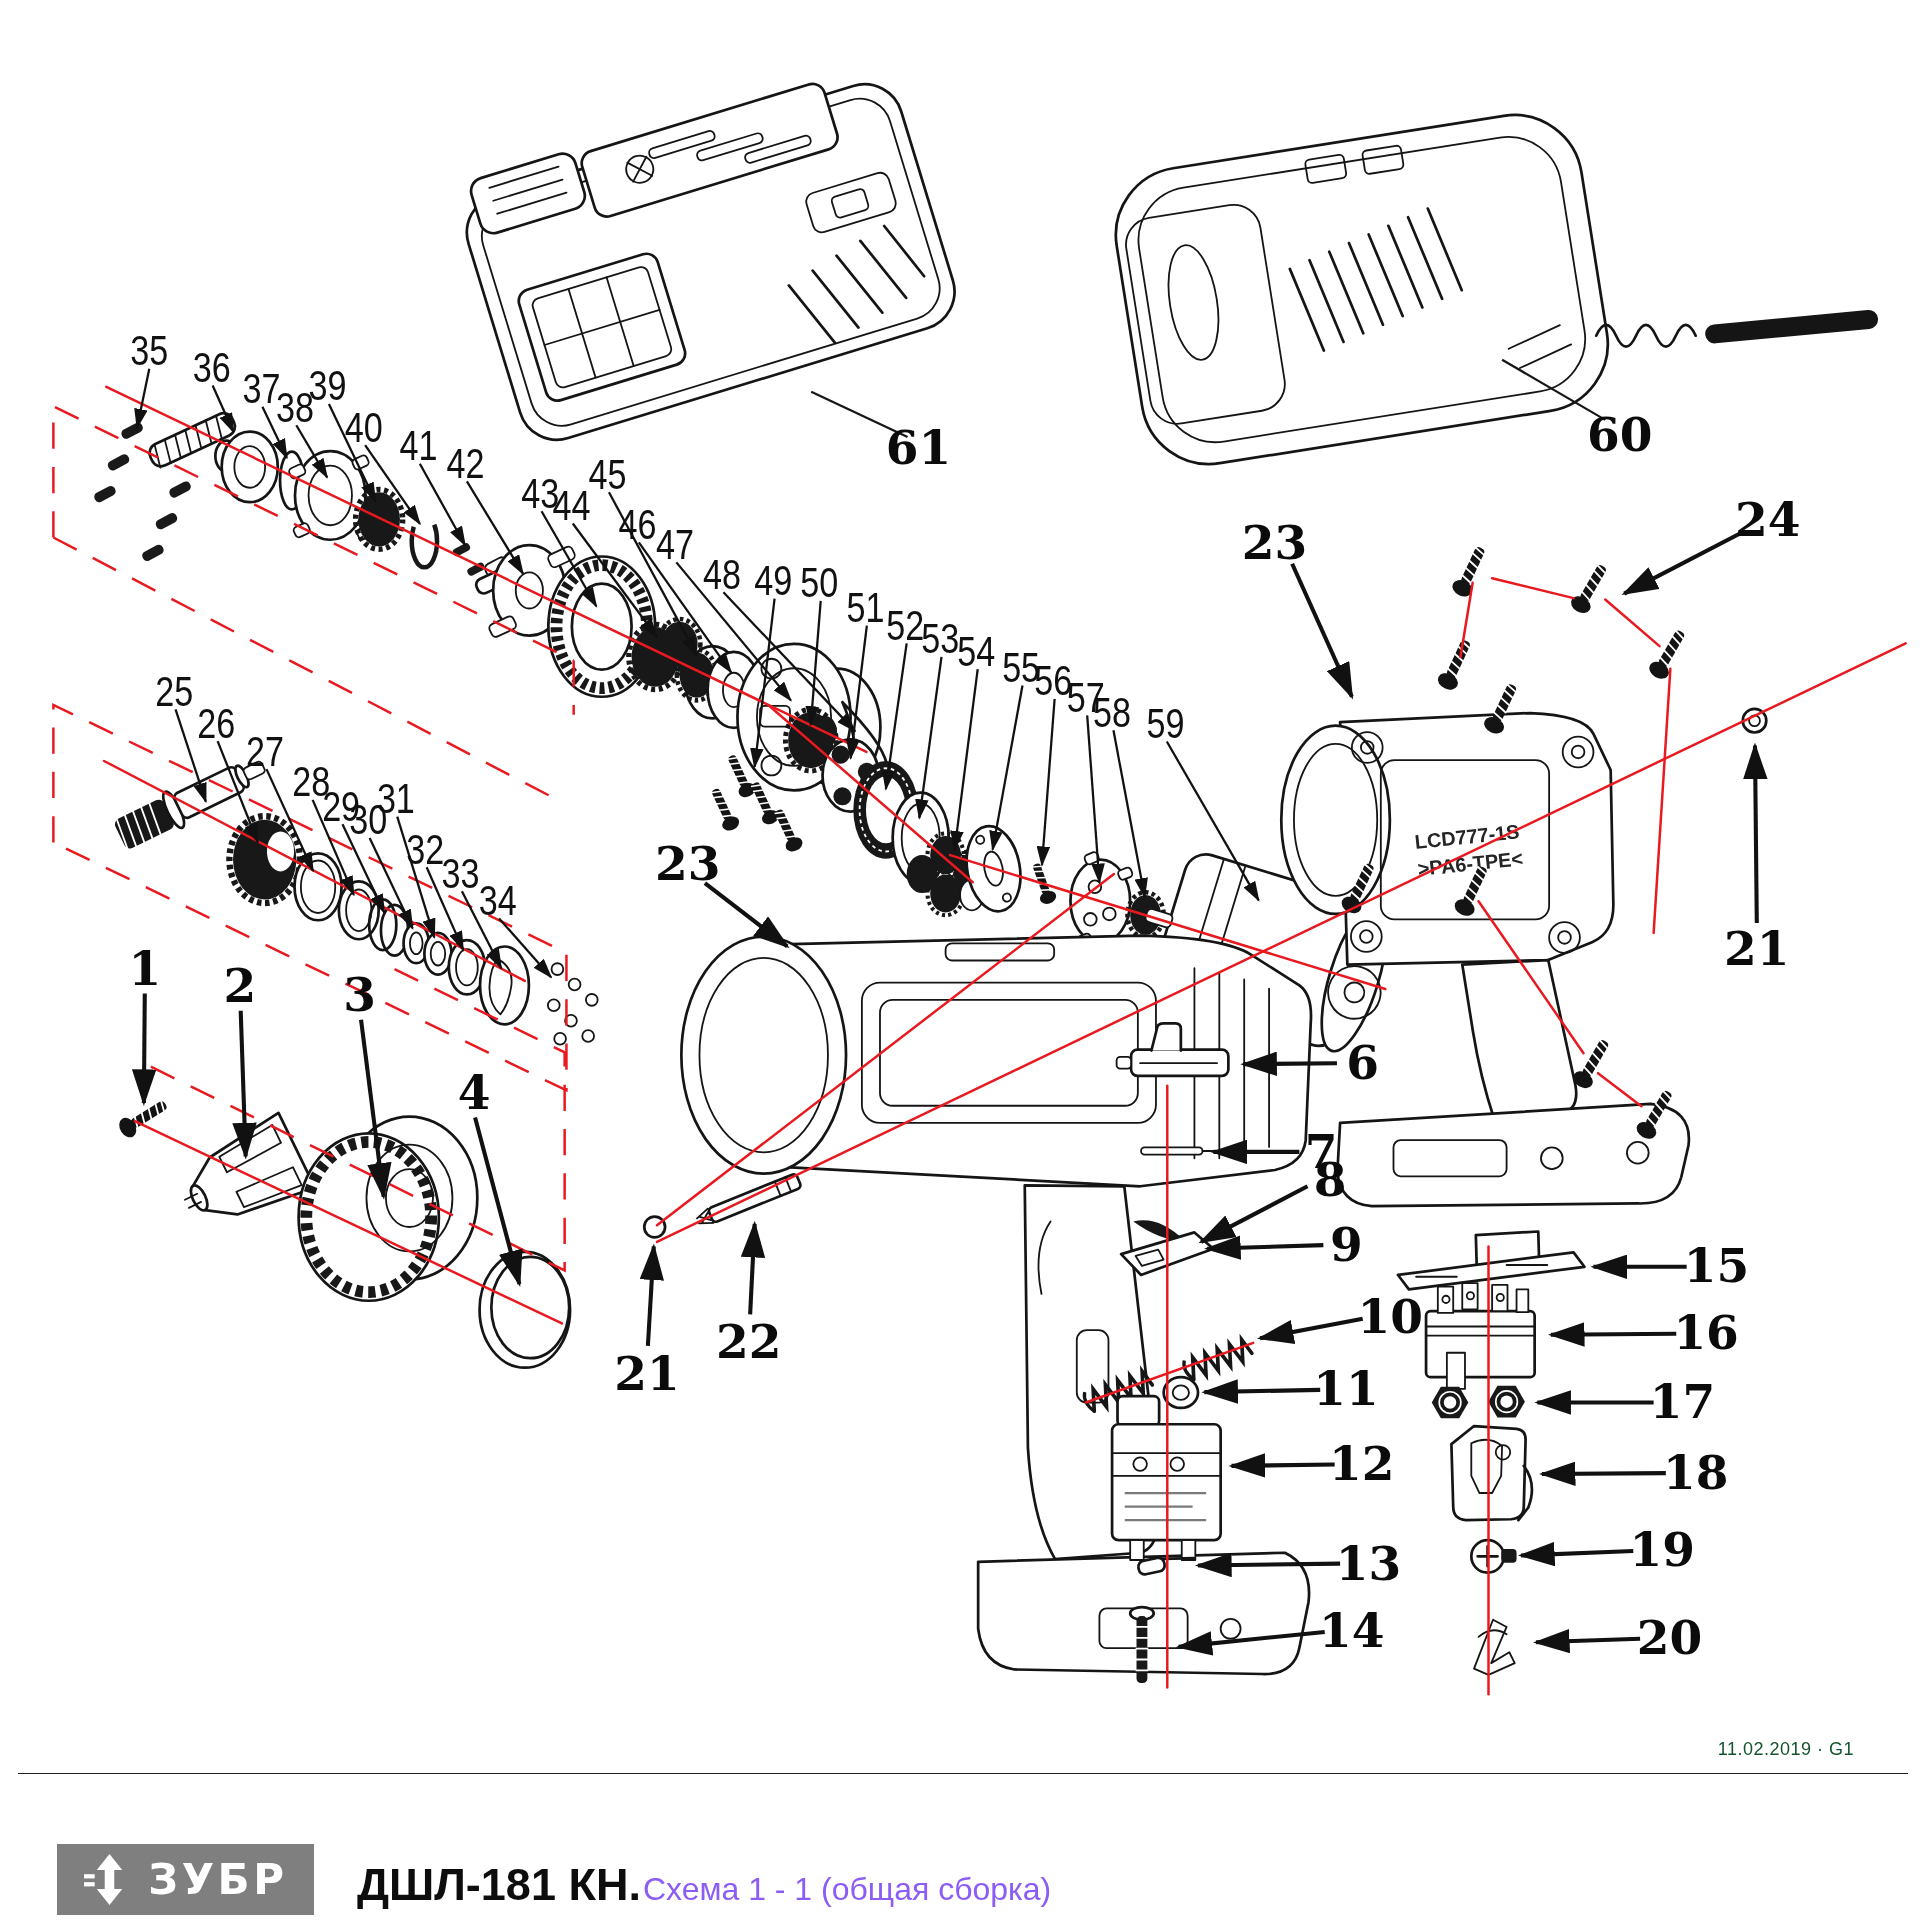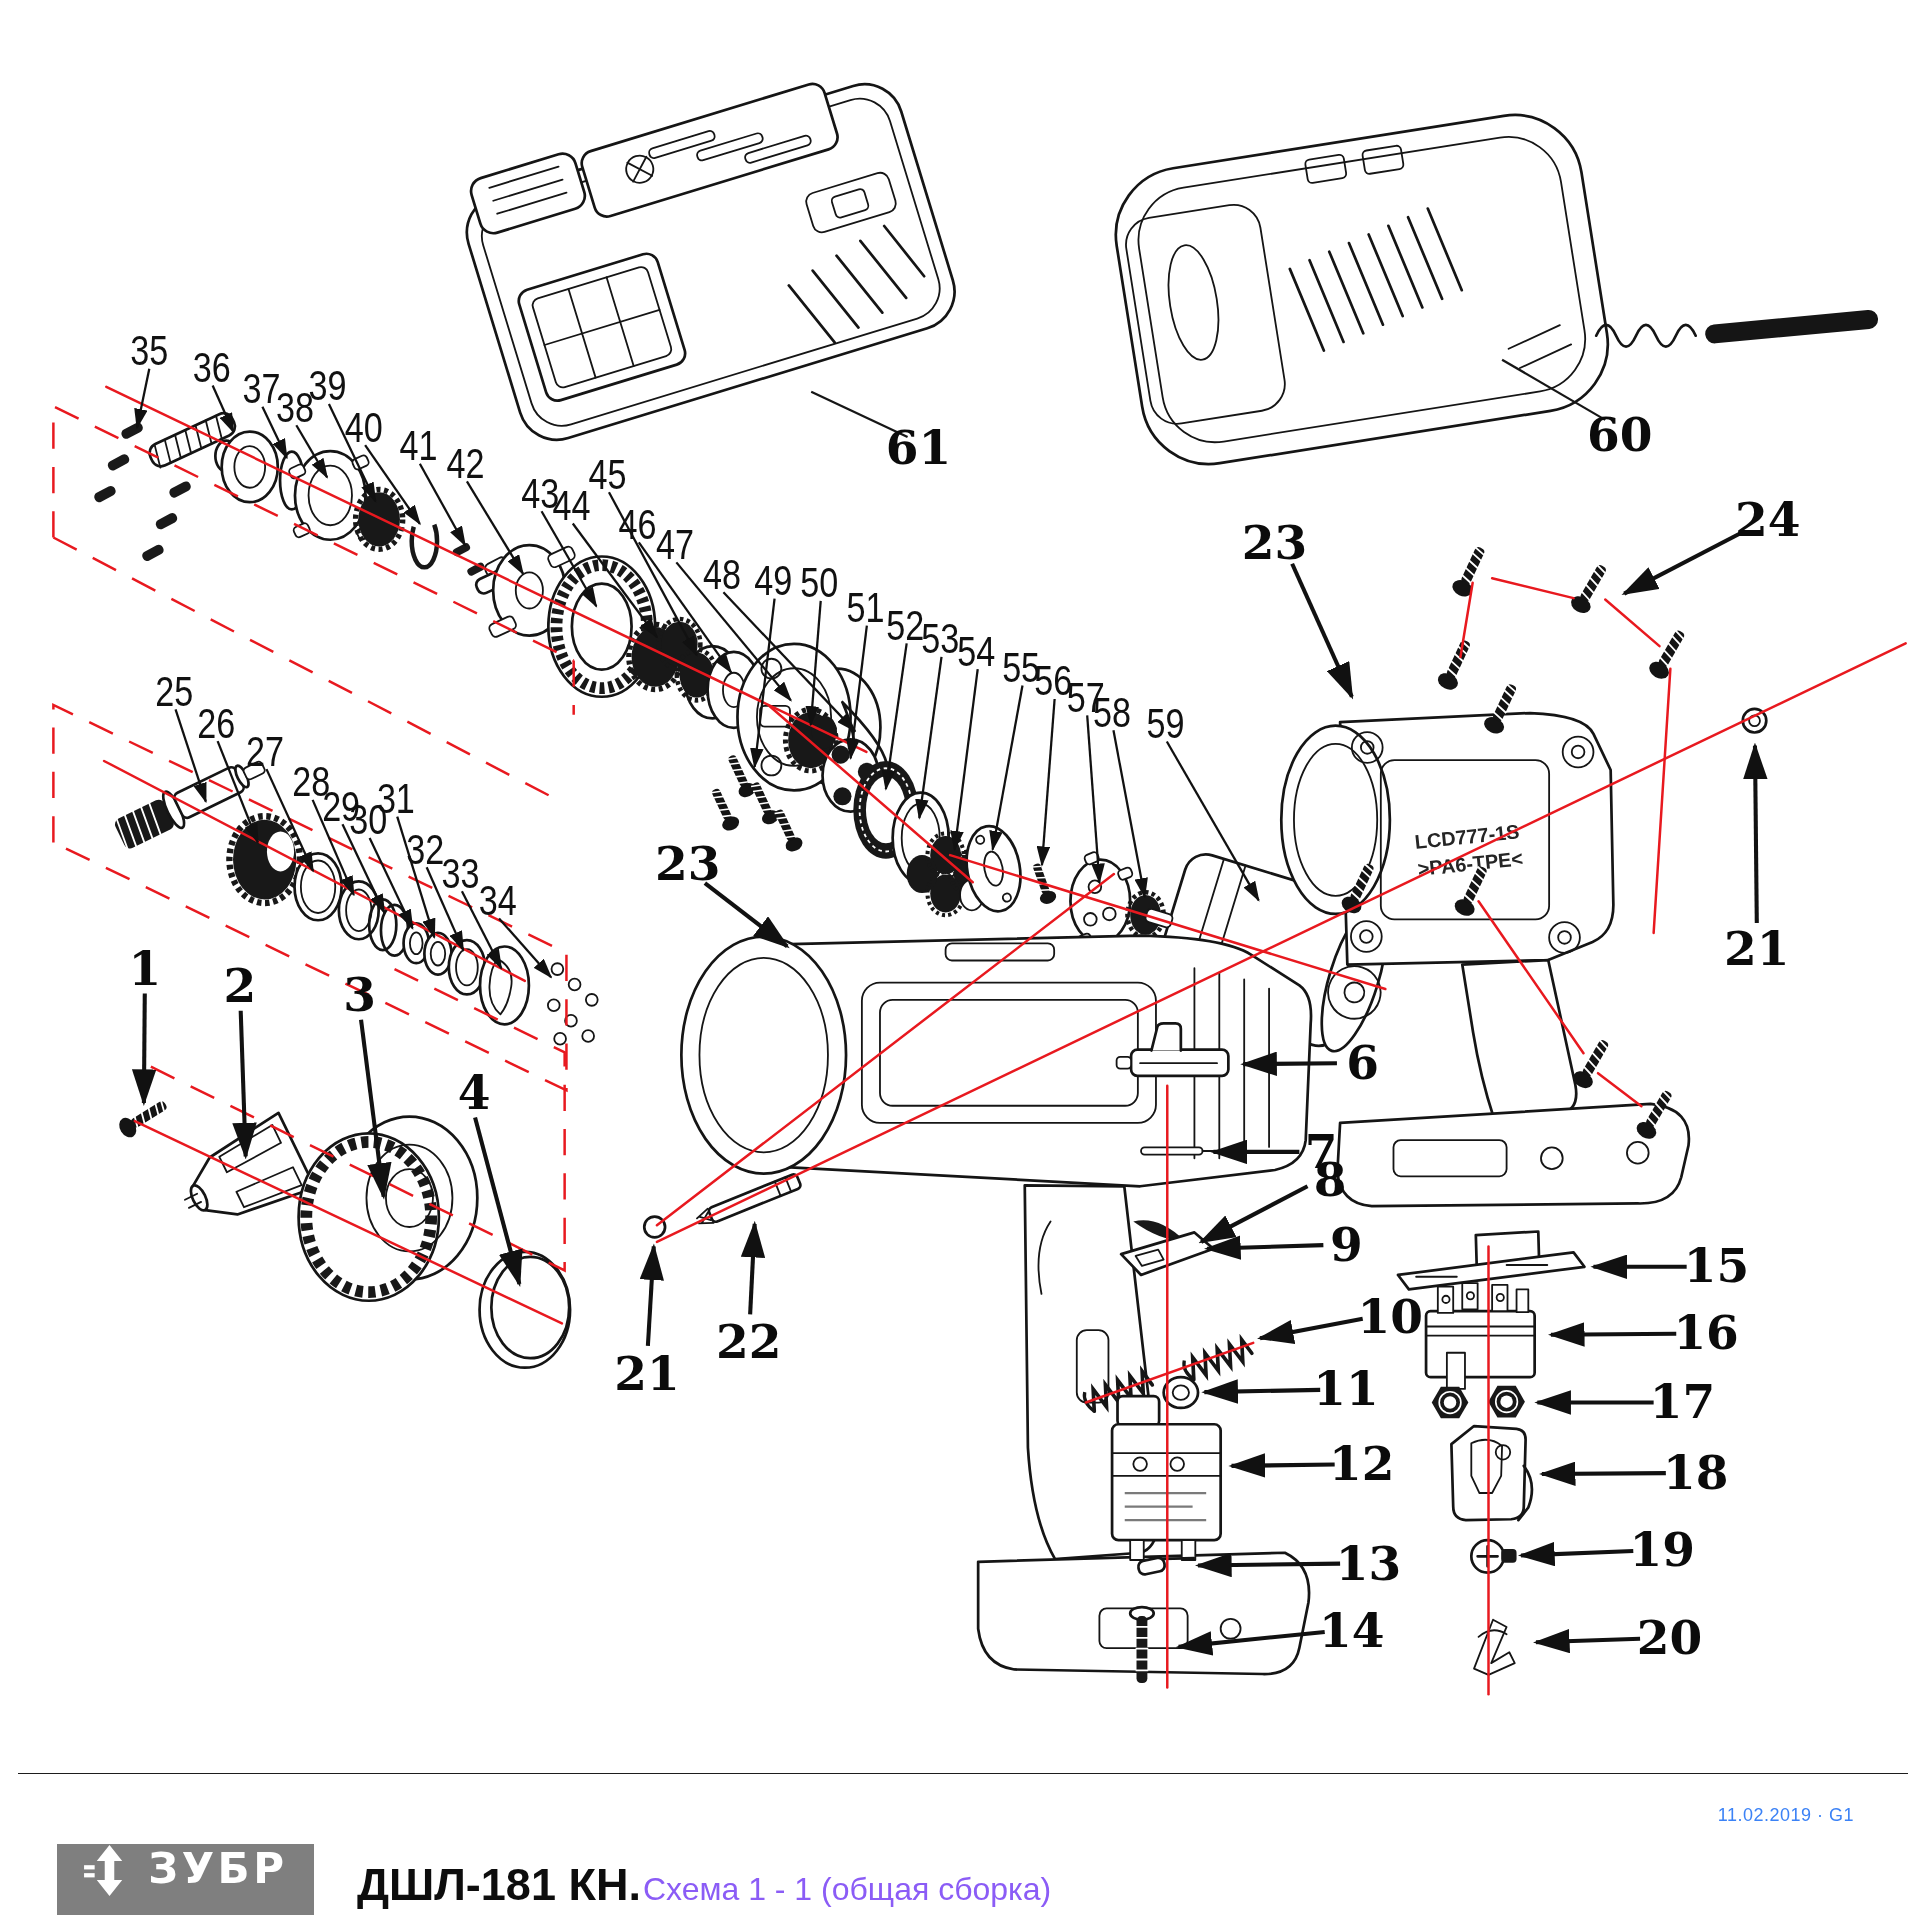--- a/index.html
+++ b/index.html
@@ -17,23 +17,23 @@
   .red  {stroke:#e8191f;stroke-width:5.5;fill:none;stroke-linecap:round;}
   .reddash{stroke:#e8191f;stroke-width:5.5;fill:none;stroke-dasharray:58 40;stroke-linecap:butt;}
   .callout-line{stroke:#111;fill:none;stroke-linecap:butt;}
   .plain-line{stroke:#161616;stroke-width:5;fill:none;}
   text.lc{font:400 92px "Liberation Sans",sans-serif;fill:#111;}
   text.lb{font:700 104px "DejaVu Serif",serif;fill:#0b0b0b;}
   text.marking{font:700 44px "Liberation Sans",sans-serif;fill:#252525;}
 
   
   .rule{position:absolute;left:18px;right:18px;top:1773px;border-top:1.8px solid #1d1d1d;}
-  .doc-date{position:absolute;right:72px;top:1805px;font-size:18px;color:#3b82f6;letter-spacing:0.5px;}
+  .doc-date{position:absolute;right:72px;top:1739px;font-size:18px;color:#14532d;letter-spacing:0.5px;}
   .brandbox{position:absolute;left:57px;top:1844px;width:257px;height:71px;background:#7f7f7f;
-            display:flex;justify-content:center;gap:11.8px;}
+            display:flex;align-items:center;justify-content:center;gap:11.8px;}
   .brandtext{color:#fff;font-weight:700;font-size:42px;letter-spacing:3.6px;font-family:"DejaVu Sans",sans-serif;}
   .titlerow{position:absolute;left:357px;top:1859px;white-space:nowrap;}
   .title-model{font-size:45px;font-weight:700;color:#0d0d0d;}
   .title-scheme{font-size:32px;font-weight:400;color:#8b5cf6;}
 </style>
 </head>
 <body>
 
 <div class="page">
 

